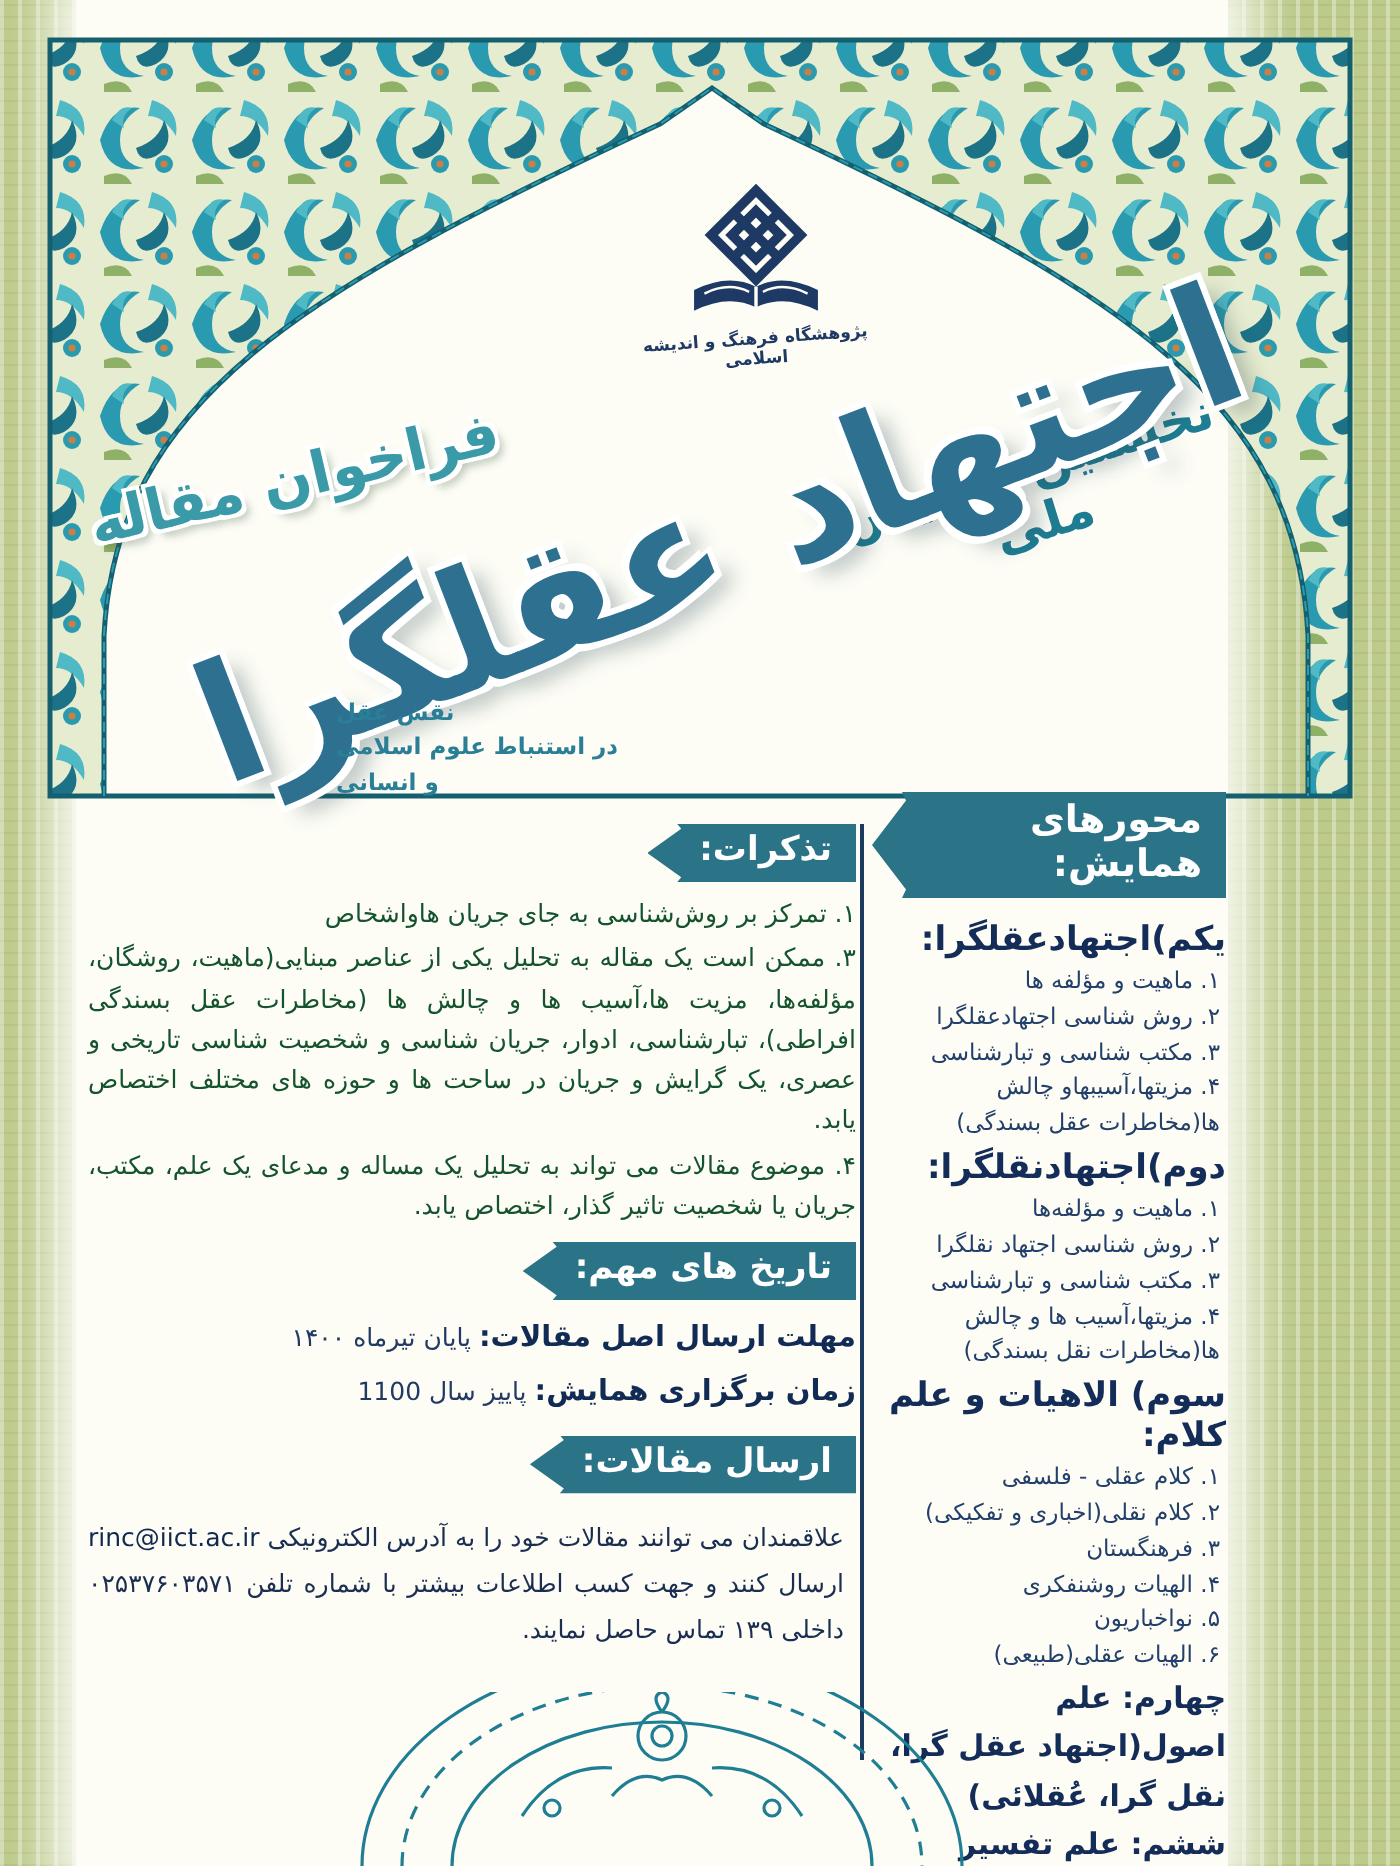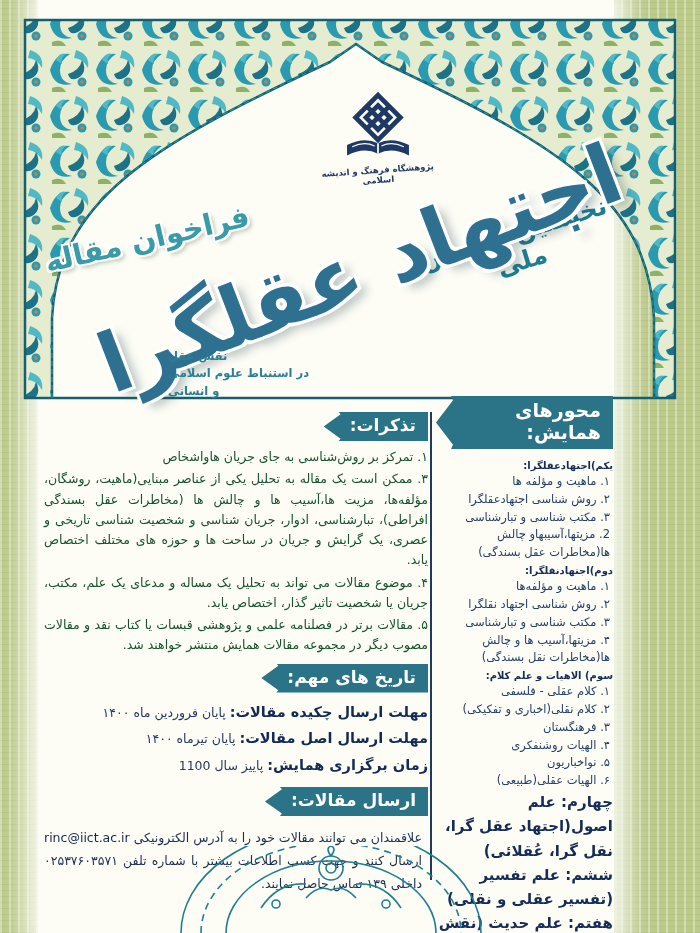--- a/index.html
+++ b/index.html
@@ -50,21 +50,21 @@
   }
   
   .divider{position:absolute;left:430px;top:412px;width:2px;height:468px;background:#1d3b5e;z-index:3;}
   .ribbon{
     display:inline-block;background:#2b7386;color:#fff;font-weight:bold;
     padding:3px 12px 6px 26px;
     clip-path:polygon(0 50%,17px 8%,15px 0,100% 0,100% 100%,15px 100%,17px 92%);
   }
   .col-right{position:absolute;left:436px;top:396px;width:177px;z-index:3;direction:rtl;}
   .col-right .ribbon{font-size:19px;margin-bottom:8px;padding-left:14px;}
-  .sec-head{font-size:10px;font-weight:bold;color:#142c58;margin:3px 0 2px;}
+  .sec-head{font-size:17px;font-weight:bold;color:#142c58;margin:3px 0 2px;}
   .sec-item{font-size:11.5px;color:#23406b;line-height:1.55;padding-right:3px;}
   .bold-line{font-size:15px;font-weight:bold;color:#142c58;line-height:1.62;}
   .col-left{position:absolute;left:44px;top:412px;width:384px;z-index:3;direction:rtl;}
   .col-left .ribbon{font-size:17px;margin-bottom:6px;}
   .note-item{font-size:12.5px;color:#14532d;line-height:1.62;text-align:justify;margin-bottom:2px;}
   .dates-block{margin-top:8px;}
   .date-row{font-size:12.5px;color:#223a63;line-height:1.85;}
   .date-row b{font-size:14.5px;color:#122b55;}
   .submit-block{margin-top:8px;}
   .submit-text{font-size:12.5px;color:#1b2e52;line-height:1.85;text-align:justify;margin:4px 6px 0 0;}
@@ -126,21 +126,21 @@
       <div class="sec">
         <div class="sec-head">یکم)اجتهادعقلگرا:</div>
         <div>
 
             <div class="sec-item">۱. ماهیت و مؤلفه ها</div>
 
             <div class="sec-item">۲. روش شناسی اجتهادعقلگرا</div>
 
             <div class="sec-item">۳. مکتب شناسی و تبارشناسی</div>
 
-            <div class="sec-item">2. مزیتها،آسیبهاو چالش ها(مخاطرات عقل بسندگی)</div>
+            <div class="sec-item">۴. مزیتها،آسیبهاو چالش ها(مخاطرات عقل بسندگی)</div>
           </div>
       </div>
 
       <div class="sec">
         <div class="sec-head">دوم)اجتهادنقلگرا:</div>
         <div>
 
             <div class="sec-item">۱. ماهیت و مؤلفه‌ها</div>
 
             <div class="sec-item">۲. روش شناسی اجتهاد نقلگرا</div>
@@ -185,28 +185,26 @@
   <div class="ribbon">تذكرات:</div>
   <div>
 
       <div class="note-item">۱. تمرکز بر روش‌شناسی به جای جریان هاواشخاص</div>
 
 
       <div class="note-item">۳. ممکن است یک مقاله به تحلیل یکی از عناصر مبنایی(ماهیت، روشگان، مؤلفه‌ها، مزیت ها،آسیب ها و چالش ها (مخاطرات عقل بسندگی افراطی)، تبارشناسی، ادوار، جریان شناسی و شخصیت شناسی تاریخی و عصری، یک گرایش و جریان در ساحت ها و حوزه های مختلف اختصاص یابد.</div>
 
       <div class="note-item">۴. موضوع مقالات می تواند به تحلیل یک مساله و مدعای یک علم، مکتب، جریان یا شخصیت تاثیر گذار، اختصاص یابد.</div>
 
-      <div class="note-item">۵. مقالات برتر در فصلنامه علمی و پژوهشی قبسات یا کتاب نقد و مقالات مصوب دیگر در مجموعه مقالات همایش منتشر خواهند شد.</div>
     </div>
 
   <div class="dates-block">
     <div class="ribbon">تاریخ های مهم:</div>
     <div>
 
-        <div class="date-row"><b>مهلت ارسال چکیده مقالات:</b> <span>پایان فروردین ماه ۱۴۰۰</span></div>
 
         <div class="date-row"><b>مهلت ارسال اصل مقالات:</b> <span>پایان تیرماه ۱۴۰۰</span></div>
 
         <div class="date-row"><b>زمان برگزاری همایش:</b> <span>پاییز سال 1100</span></div>
       </div>
   </div>
 
   <div class="submit-block">
     <div class="ribbon">ارسال مقالات:</div>
     <p class="submit-text">

